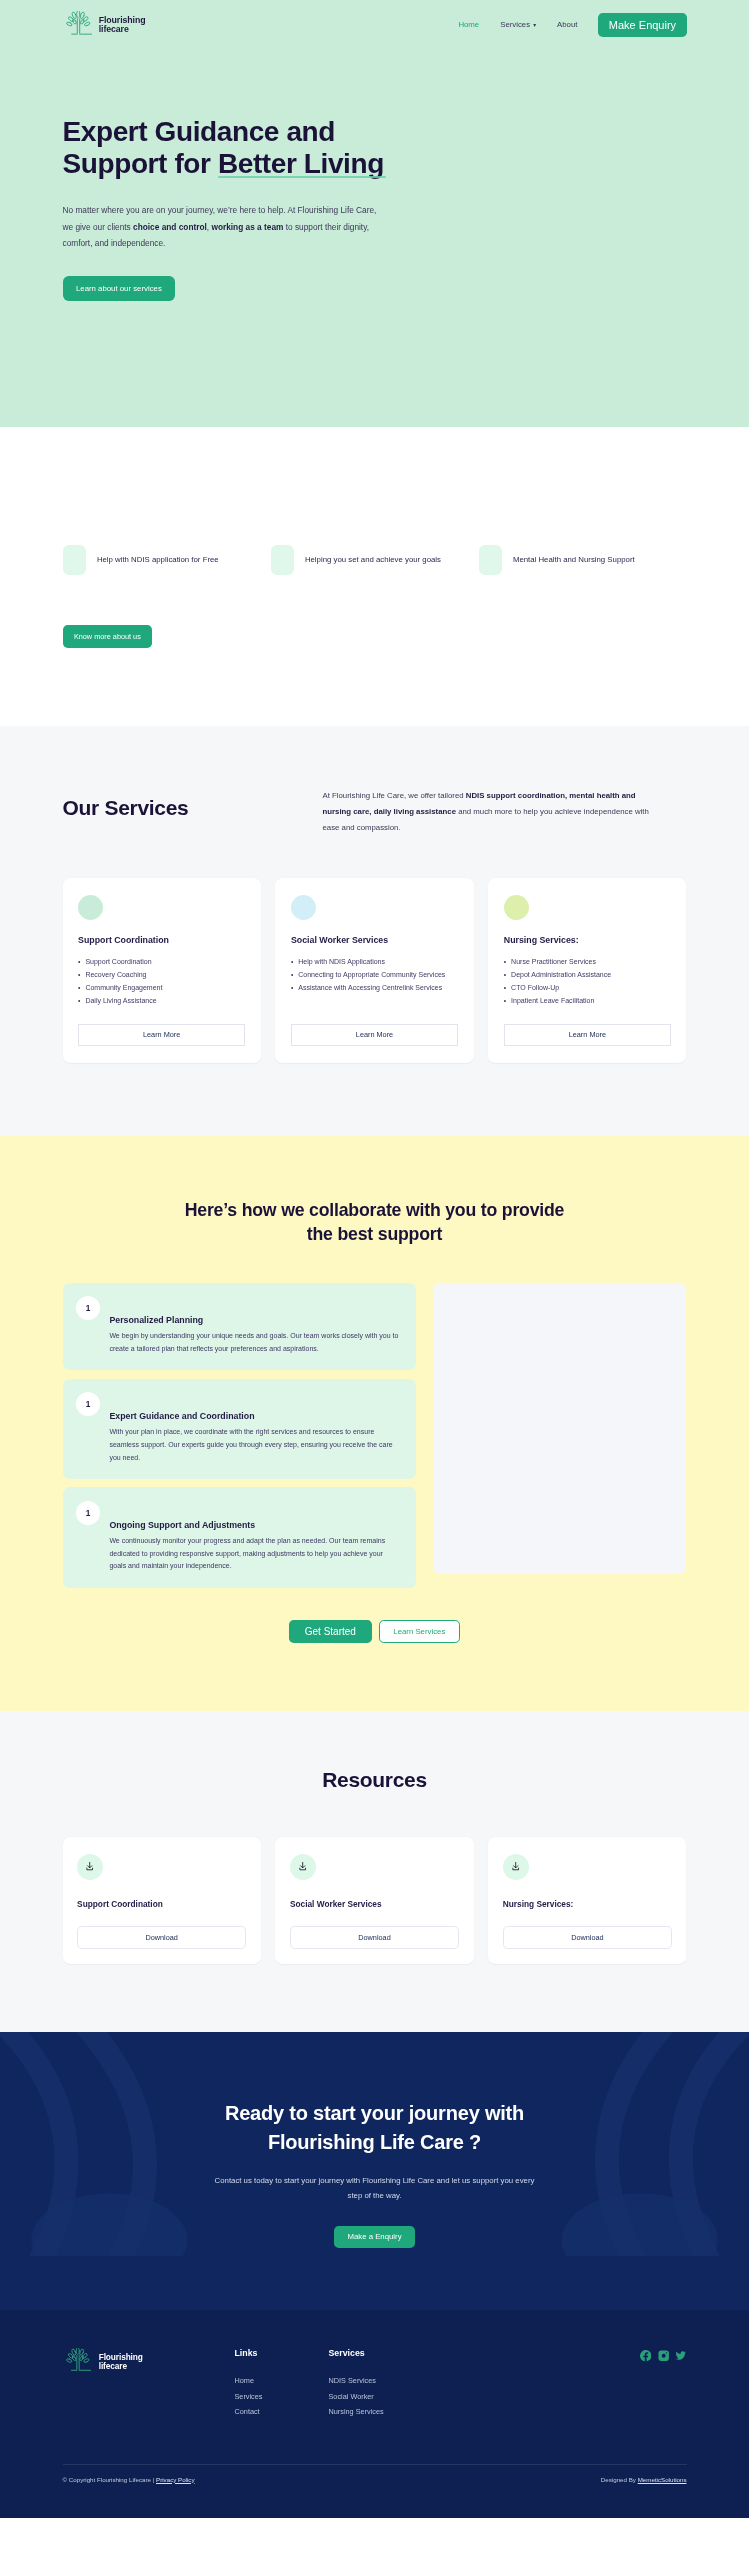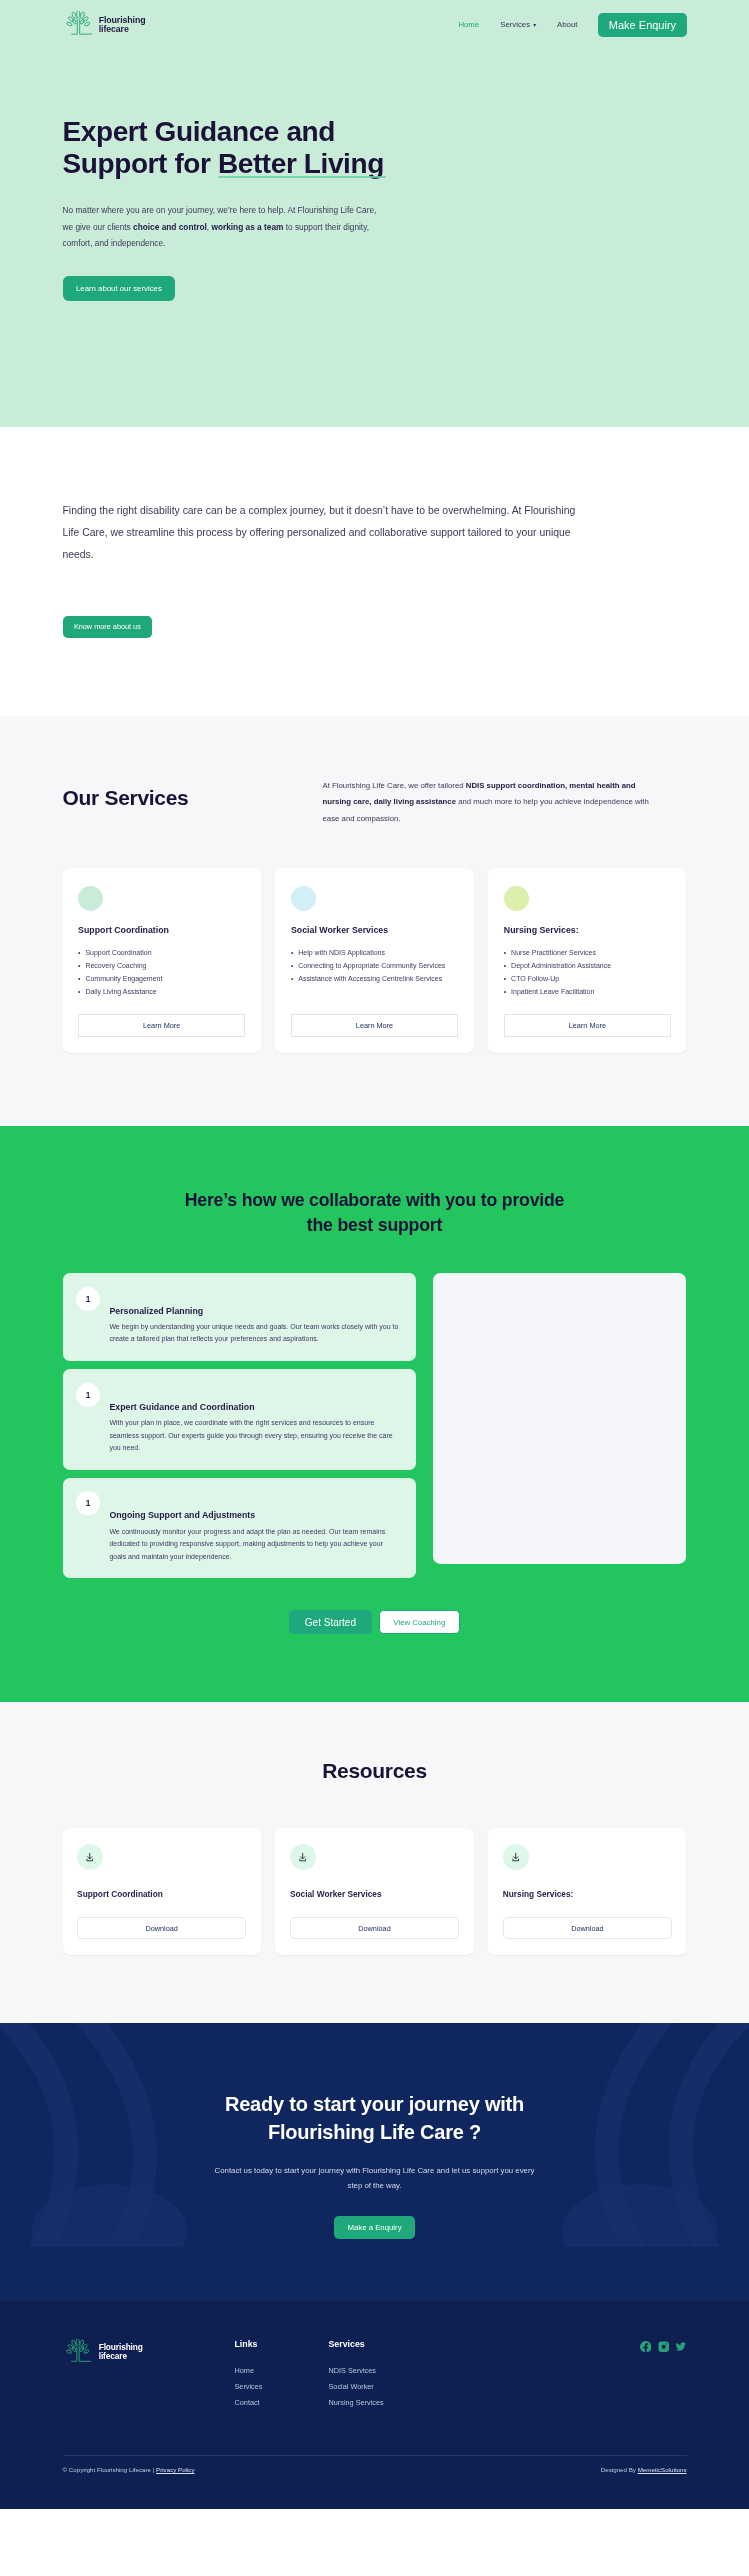--- a/index.html
+++ b/index.html
@@ -99,21 +99,21 @@
   }
   .svc-btn {
     margin-top:auto; padding-top:15.6px;
   }
   .svc-btn button {
     width:100%; background:#fff; border:0.5px solid #e2e3ec; border-radius:0;
     padding:5.7px 0; font-size:7.3px; color:#1c2a55; cursor:pointer; font-family:inherit;
   }
 
   
-  .collab { background:#22c55e; padding:62px 0 68px; }
+  .collab { background:#fef9c3; padding:62px 0 68px; }
   .collab-h2 {
     text-align:center; font-size:17.7px; line-height:1.38; font-weight:700;
     color:#1b1238; letter-spacing:-0.2px; max-width:395px; margin:0 auto;
   }
   .collab-body { display:flex; gap:16.6px; margin-top:36px; align-items:flex-start; }
   .steps { width:calc(58% - 8.3px); display:flex; flex-direction:column; gap:8.3px; }
   .step {
     background:#ddf6e8; border-radius:6.8px; padding:13.5px 14.6px 14.6px 13.5px;
     display:flex; gap:9.4px;
   }
@@ -248,22 +248,35 @@
         <p class="hero-p">
           <span>No matter where you are on your journey, we’re here to help. At Flourishing Life Care, we give our clients </span><b>choice and control</b><span>, </span><b>working as a team</b><span> to support their dignity, comfort, and independence.</span>
         </p>
         <button class="hero-cta">Learn about our services</button>
       </div>
     </div>
   </section>
 
   <section class="intro">
     <div class="container">
-      <p class="intro-p">Finding the right disability care can be a complex journey, but it doesn’t have to be overwhelming. At Flourishing Life Care, we streamline this process by offering personalized and collaborative support tailored to your unique needs.</p>
-
+
+      <div class="features">
+        <div class="feature">
+          <span class="feature-ico"></span>
+          <span class="feature-txt">Help with NDIS application for Free</span>
+        </div>
+        <div class="feature">
+          <span class="feature-ico"></span>
+          <span class="feature-txt">Helping you set and achieve your goals</span>
+        </div>
+        <div class="feature">
+          <span class="feature-ico"></span>
+          <span class="feature-txt">Mental Health and Nursing Support</span>
+        </div>
+      </div>
 
       <button class="intro-cta">Know more about us</button>
     </div>
   </section>
 
   <section class="services">
     <div class="container">
       <div class="services-top">
         <h2 class="services-h2">Our Services</h2>
         <p class="services-lead">
@@ -348,21 +361,21 @@
               <p class="step-desc">We continuously monitor your progress and adapt the plan as needed. Our team remains dedicated to providing responsive support, making adjustments to help you achieve your goals and maintain your independence.</p>
             </div>
           </div>
 
         </div>
         <div class="collab-media"></div>
       </div>
 
       <div class="collab-actions">
         <button class="btn-get">Get Started</button>
-        <button class="btn-view">View Coaching</button>
+        <button class="btn-view">Learn Services</button>
       </div>
     </div>
   </section>
 
   <section class="resources">
     <div class="container">
       <h2 class="res-h2">Resources</h2>
       <div class="res-grid">
 
         <div class="res-card">

